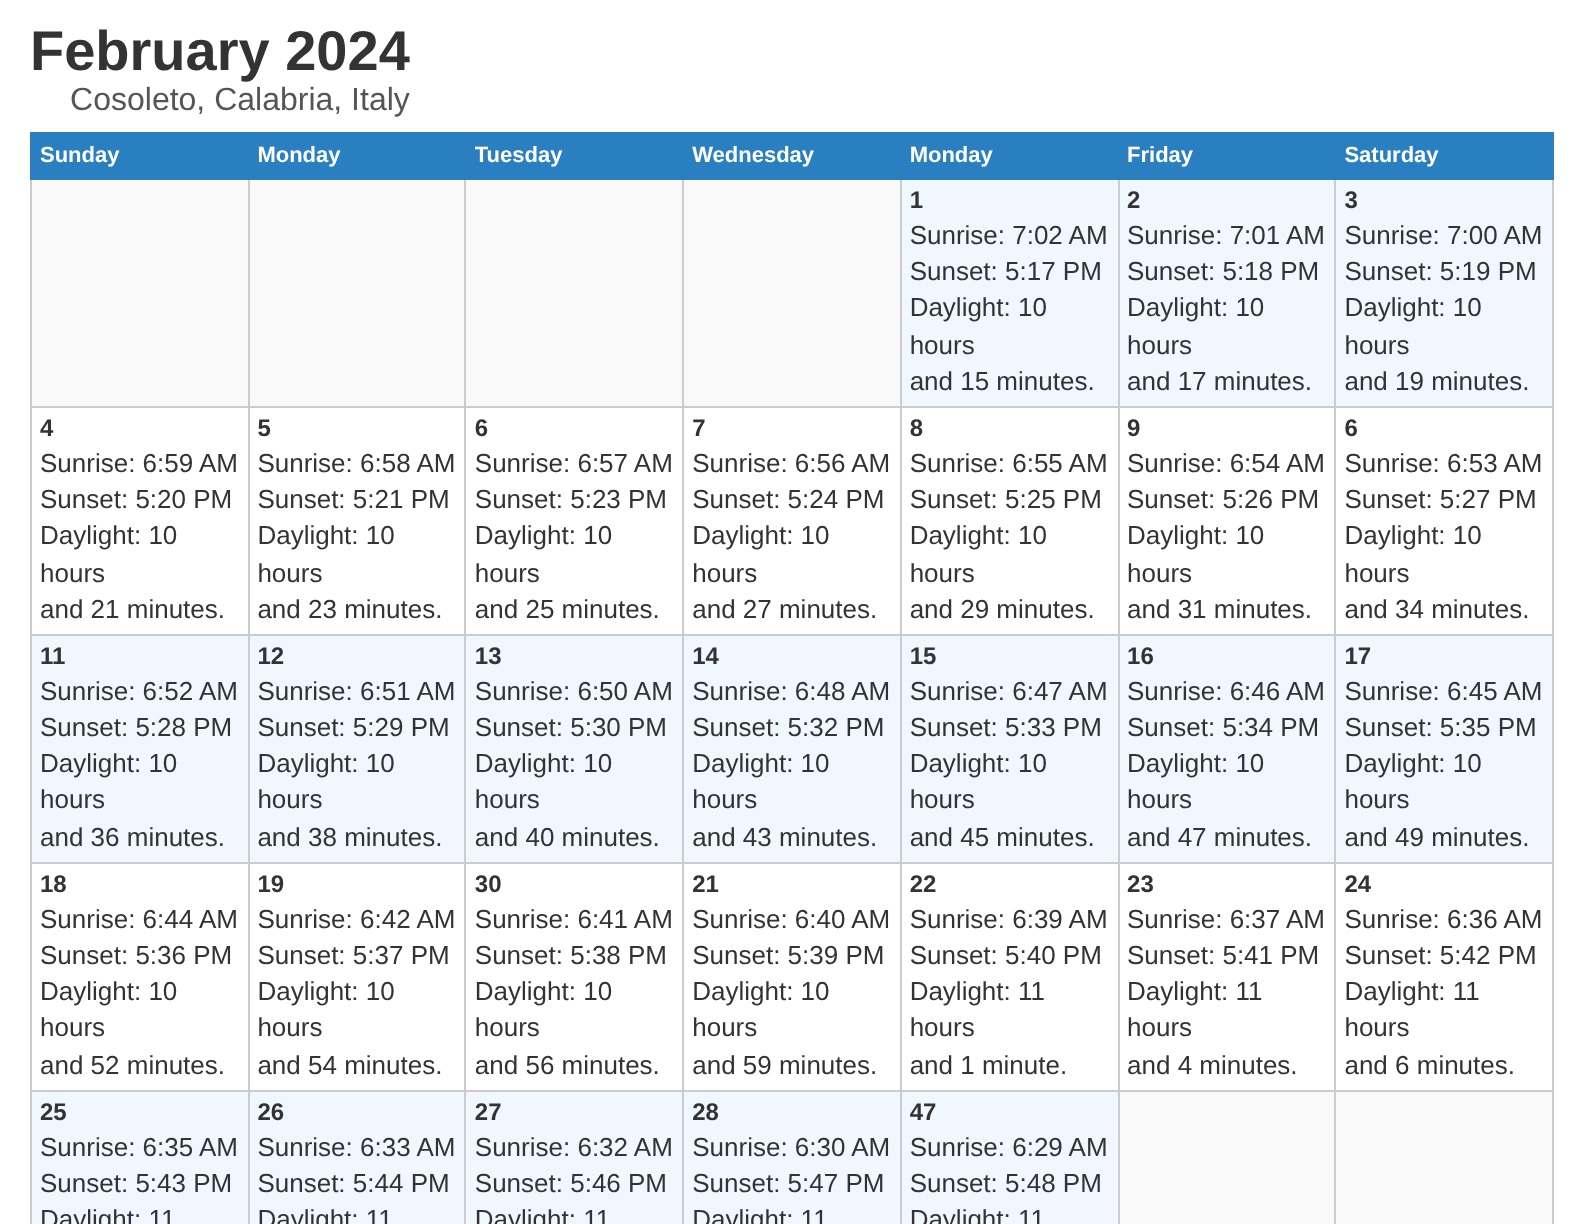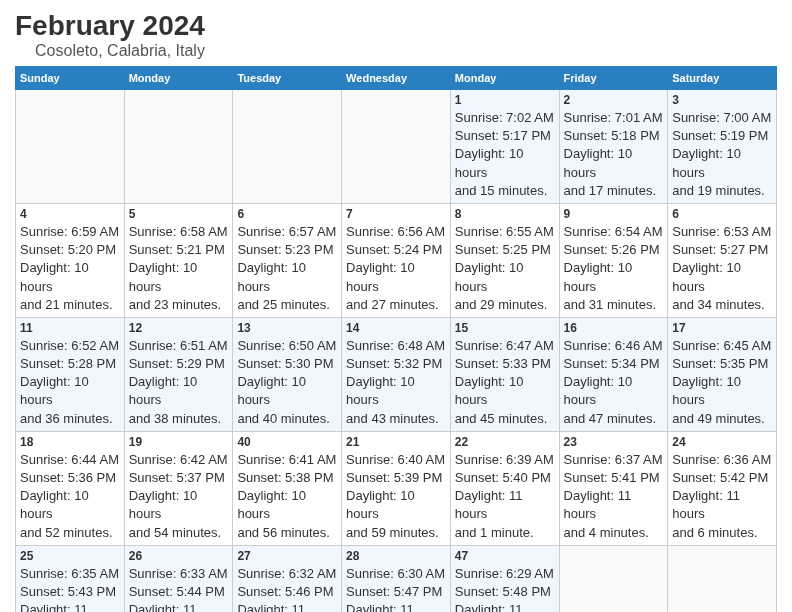--- a/index.html
+++ b/index.html
@@ -191,21 +191,21 @@
         <tr>
           <td>
             <span class="day-number">18</span>
             <div class="day-info">Sunrise: 6:44 AM<br>Sunset: 5:36 PM<br>Daylight: 10 hours<br>and 52 minutes.</div>
           </td>
           <td>
             <span class="day-number">19</span>
             <div class="day-info">Sunrise: 6:42 AM<br>Sunset: 5:37 PM<br>Daylight: 10 hours<br>and 54 minutes.</div>
           </td>
           <td>
-            <span class="day-number">40</span>
+            <span class="day-number">30</span>
             <div class="day-info">Sunrise: 6:41 AM<br>Sunset: 5:38 PM<br>Daylight: 10 hours<br>and 56 minutes.</div>
           </td>
           <td>
             <span class="day-number">21</span>
             <div class="day-info">Sunrise: 6:40 AM<br>Sunset: 5:39 PM<br>Daylight: 10 hours<br>and 59 minutes.</div>
           </td>
           <td>
             <span class="day-number">22</span>
             <div class="day-info">Sunrise: 6:39 AM<br>Sunset: 5:40 PM<br>Daylight: 11 hours<br>and 1 minute.</div>
           </td>

